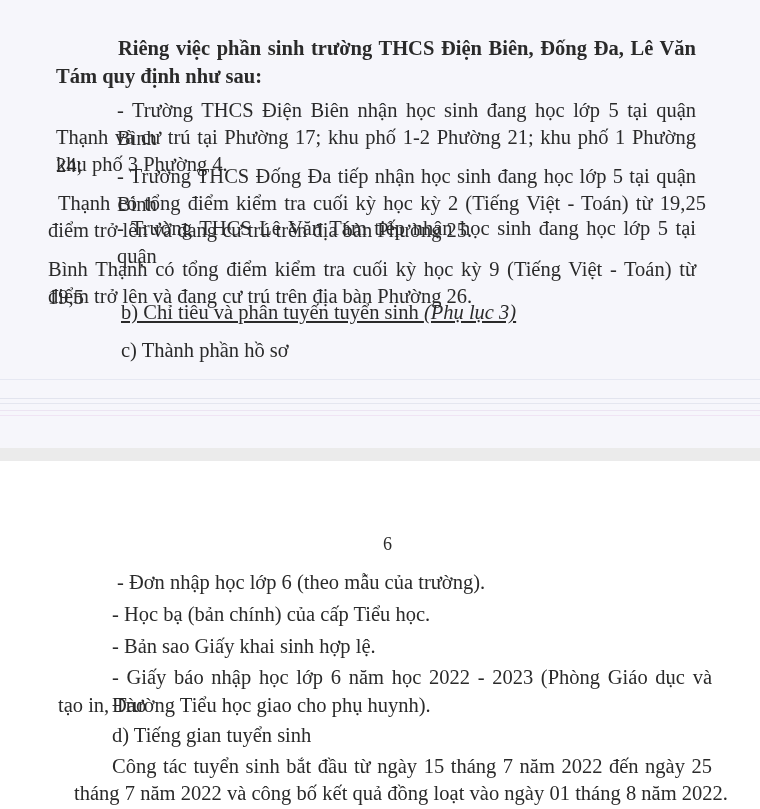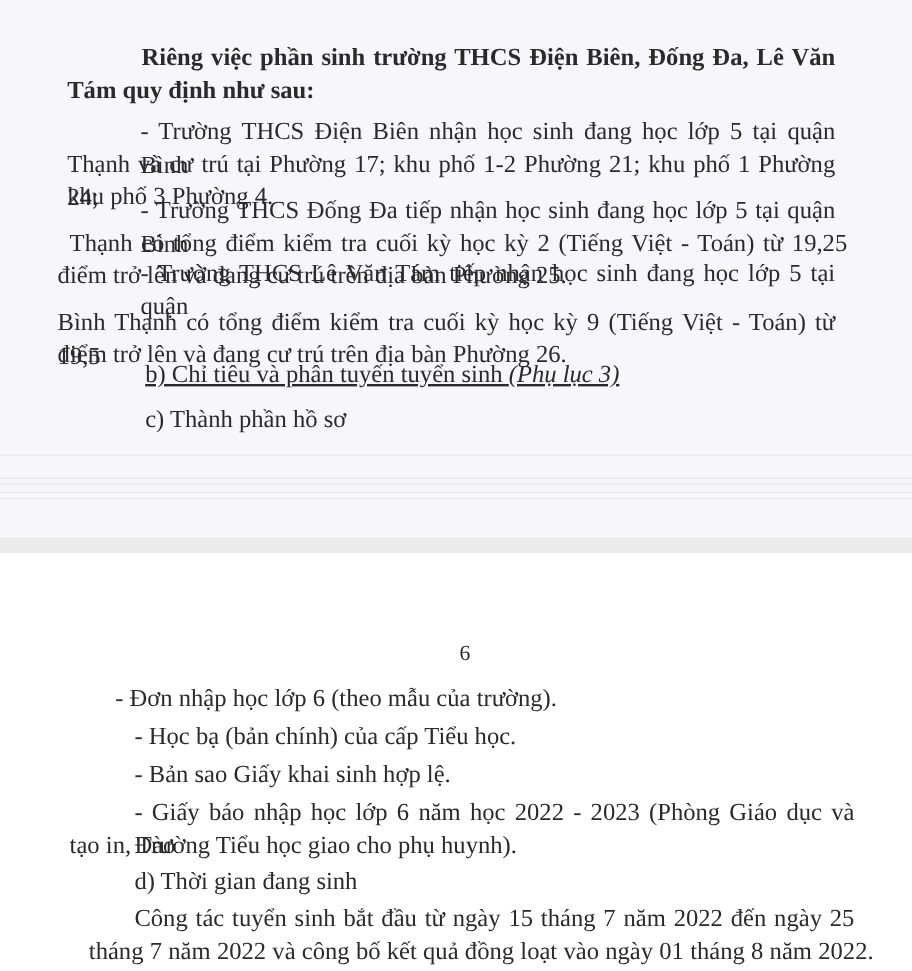--- a/index.html
+++ b/index.html
@@ -63,23 +63,23 @@
 
 <div class="line justify" style="left:117px;top:214px;width:579px;">- Trường THCS Lê Văn Tám tiếp nhận học sinh đang học lớp 5 tại quận</div>
 <div class="line justify" style="left:48px;top:255px;width:648px;">Bình Thạnh có tổng điểm kiểm tra cuối kỳ học kỳ 9 (Tiếng Việt - Toán) từ 19,5</div>
 <div class="line" style="left:48px;top:282px;">điểm trở lên và đang cư trú trên địa bàn Phường 26.</div>
 
 <div class="line" style="left:121px;top:298px;text-decoration:underline;"><span>b) Chỉ tiêu và phân tuyến tuyển sinh </span><span class="italic">(Phụ lục 3)</span></div>
 <div class="line" style="left:121px;top:336px;">c) Thành phần hồ sơ</div>
 
 <div class="page-number">6</div>
 
-<div class="line" style="left:96px;top:568px;">- Đơn nhập học lớp 6 (theo mẫu của trường).</div>
+<div class="line" style="left:117px;top:568px;">- Đơn nhập học lớp 6 (theo mẫu của trường).</div>
 <div class="line" style="left:112px;top:600px;">- Học bạ (bản chính) của cấp Tiểu học.</div>
 <div class="line" style="left:112px;top:632px;">- Bản sao Giấy khai sinh hợp lệ.</div>
 
 <div class="line justify" style="left:112px;top:663px;width:600px;">- Giấy báo nhập học lớp 6 năm học 2022 - 2023 (Phòng Giáo dục và Đào</div>
 <div class="line" style="left:58px;top:691px;">tạo in, Trường Tiểu học giao cho phụ huynh).</div>
 
-<div class="line" style="left:112px;top:721px;">d) Thời gian đang sinh</div>
+<div class="line" style="left:112px;top:721px;">d) Tiếng gian tuyển sinh</div>
 
 <div class="line justify" style="left:112px;top:752px;width:600px;">Công tác tuyển sinh bắt đầu từ ngày 15 tháng 7 năm 2022 đến ngày 25</div>
 <div class="line justify" style="left:74px;top:779px;width:654px;">tháng 7 năm 2022 và công bố kết quả đồng loạt vào ngày 01 tháng 8 năm 2022.</div>
 
 </body></html>

